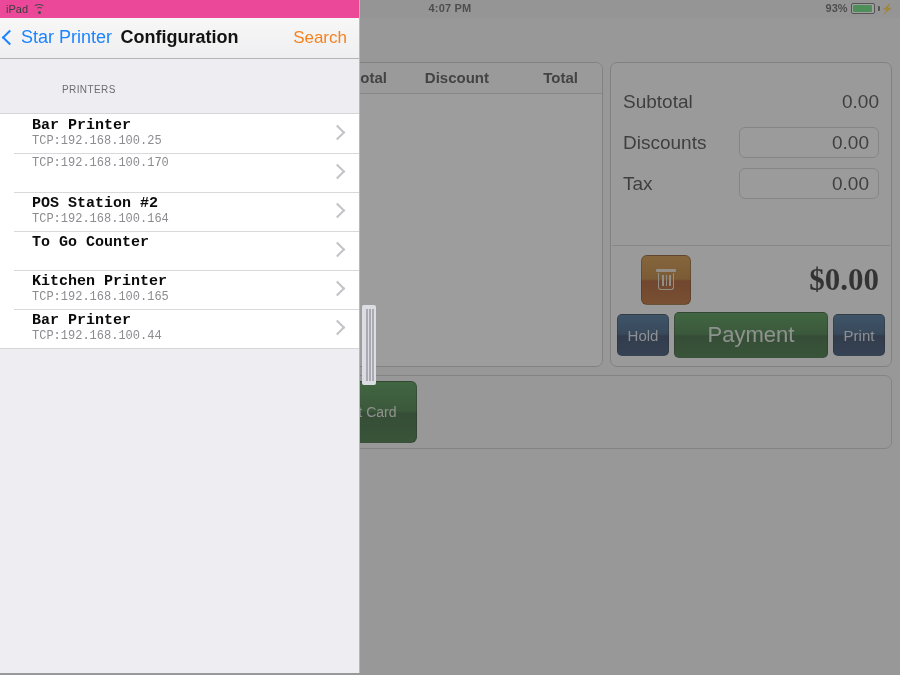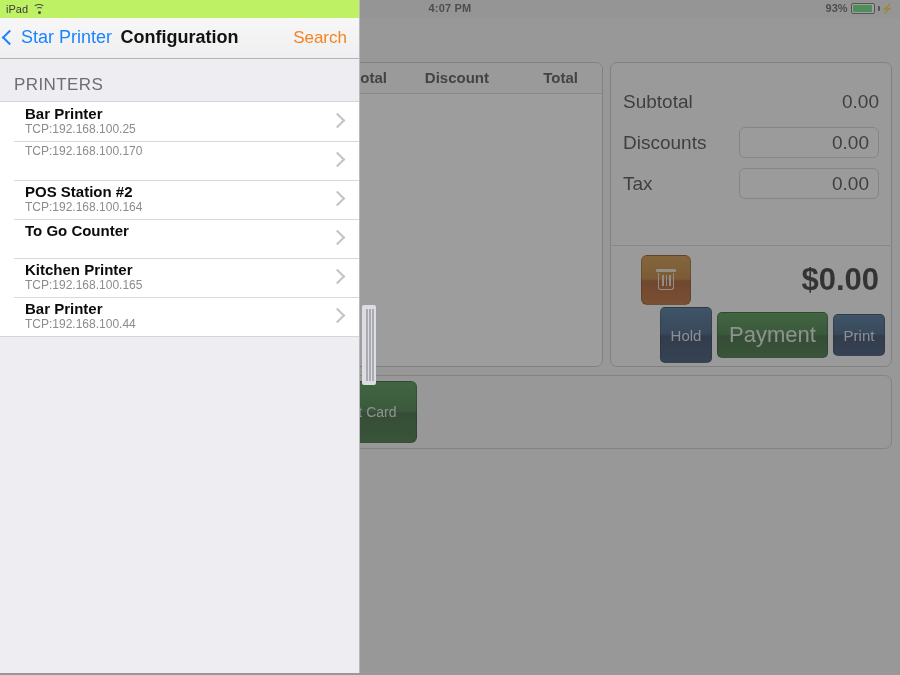--- a/index.html
+++ b/index.html
@@ -229,20 +229,21 @@
     position: absolute;
     left: 1px; right: 1px;
     top: 182px;
     height: 1px;
     background: #c9c9c9;
   }
   .grand-row {
     position: absolute;
     left: 17px; right: 0; top: 183px;
     height: 62px;
+    font-family: Liberation Serif, serif;
   }
   .trash-btn {
     position: absolute;
     left: 13px; top: 9px;
     width: 50px; height: 50px;
     border-radius: 6px;
     border: 1px solid rgba(0,0,0,.3);
     background: linear-gradient(to bottom, #c47f24 0%, #b06a16 48%, #993d08 52%, #a9500f 100%);
     display: flex; align-items: center; justify-content: center;
     box-sizing: border-box;
@@ -285,23 +286,22 @@
     gap: 5px;
   }
   .pay-btn {
     border-radius: 5px;
     border: 1px solid rgba(0,0,0,.35);
     color: #d9e2d9;
     display: flex; align-items: center; justify-content: center;
     box-sizing: border-box;
   }
   .btn-hold {
-    width: 52px; height: 56px; font-size: 15px; color: #d6dde8;
+    width: 52px; height: 42px; font-size: 15px; color: #d6dde8;
     background: linear-gradient(to bottom, #2a5a85 0%, #1c4168 48%, #0e2448 52%, #16325a 100%);
-    margin-left: 43px;
   }
   .btn-payment {
     flex: 1; height: 46px; font-size: 22px;
     background: linear-gradient(to bottom, #2f8030 0%, #226423 48%, #164a17 52%, #1d5a1e 100%);
   }
   .btn-print {
     width: 52px; height: 42px; font-size: 15px; color: #d6dde8;
     background: linear-gradient(to bottom, #2a5a85 0%, #1c4168 48%, #0e2448 52%, #16325a 100%);
   }
 
@@ -349,21 +349,21 @@
     position: absolute;
     left: 0; top: 0;
     width: 360px; height: 673px;
     background: #eeeef2;
     border-right: 1px solid #b8b8bc;
     box-sizing: border-box;
     overflow: hidden;
   }
   .sb-top {
     height: 18px;
-    background: #bef264;
+    background: #ec4899;
     font-size: 11px;
     color: #3d3d3d;
     display: flex;
     align-items: center;
     padding-left: 6px;
     gap: 5px;
   }
   .wifi-glyph {
     position: relative;
     width: 13px; height: 10px;
@@ -417,37 +417,39 @@
   .nav-action {
     position: absolute;
     right: 12px; top: 10px;
     font-size: 17px;
     color: #f5821f;
   }
   .section-header {
     height: 36px;
     display: flex;
     align-items: flex-end;
-    padding: 0 0 6px 14px;
-    font-size: 17px;
+    padding: 0 0 18px 14px;
+    font-size: 10px;
     color: #6d6d72;
     letter-spacing: .4px;
     background: #eeeef2;
+    margin-left: 48px;
   }
   .list {
     background: #ffffff;
     border-top: 1px solid #d5d5d8;
     border-bottom: 1px solid #d5d5d8;
   }
   .row {
     position: relative;
     height: 39px;
-    padding: 3px 0 0 25px;
+    padding: 3px 0 0 32px;
     box-sizing: border-box;
     background: #ffffff;
+    font-family: Liberation Mono, monospace;
   }
   .row + .row::before {
     content: "";
     position: absolute;
     left: 14px; right: 0; top: 0;
     height: 1px;
     background: #d9d9dc;
   }
   .row-title {
     font-size: 15px;

